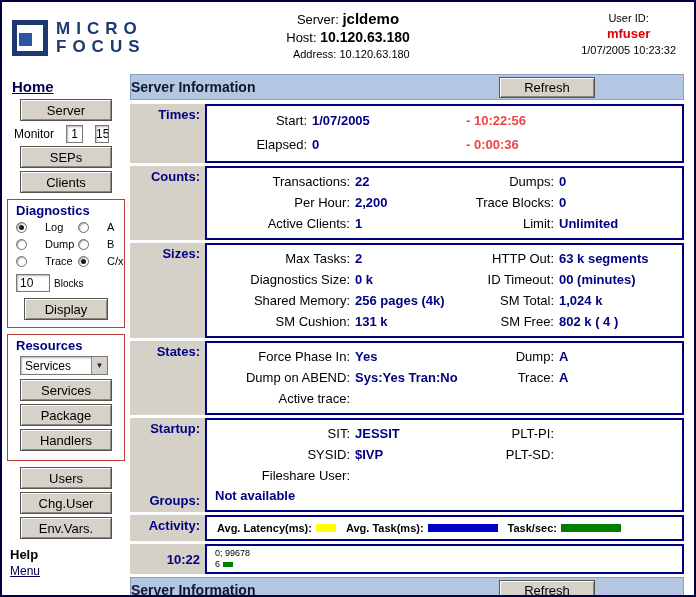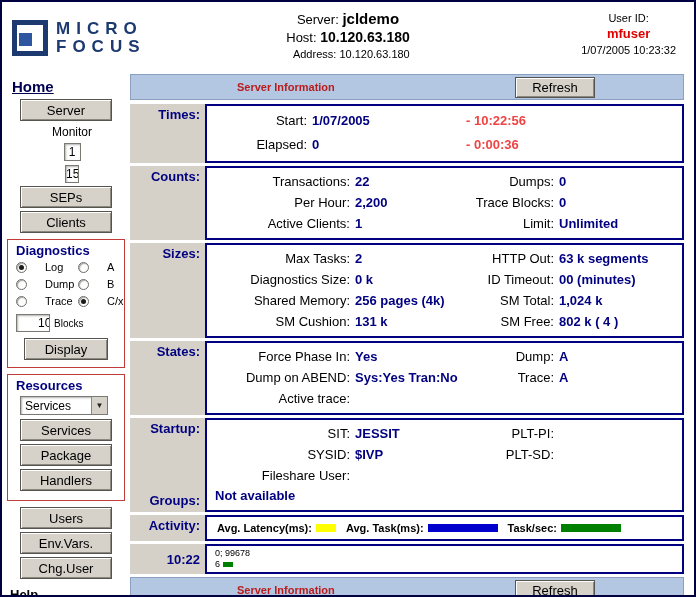--- a/index.html
+++ b/index.html
@@ -27,49 +27,49 @@
   .content { display:flex; align-items:flex-start; }
   .sidebar { width:128px; flex:0 0 128px; padding:2px 0 0 0; }
   .main { flex:1; margin-right:10px; }
 
   
   .home { display:block; margin:2px 0 4px 10px; font-size:15px; font-weight:bold; color:#000050; text-decoration:underline; cursor:pointer; }
   .btn { display:block; font-family:inherit; font-size:13px; color:#000; background:#d6d2c9;
          border:1px solid #56544e; box-shadow: inset 1px 1px 0 #ffffff, inset -1px -1px 0 #8a887f;
          cursor:pointer; text-align:center; }
   .side-btn { width:92px; height:22px; margin:3px auto; }
-  .monitor-row { display:flex; align-items:center; margin:4px 0 3px 12px; gap:4px;flex-direction:column; }
+  .monitor-row { display:flex; align-items:center; margin:4px 0 3px 12px; gap:12px; }
   .monitor-label { font-size:12px; color:#000; }
   .mini { font-family:inherit; font-size:12px; text-align:center; background:#fff;
           border:1px solid #7a7a74; box-shadow: inset 1px 1px 2px rgba(0,0,0,.3); height:18px; }
   .in1 { width:17px; } .in2 { width:14px; }
   .group-box { border:1px solid #c23b3b; margin:6px 5px; padding:3px 4px 6px 4px; }
   .group-title { font-size:13px; font-weight:bold; color:#000080; margin:0 0 3px 4px; }
   .radio-grid { display:grid; grid-template-columns:62px 44px; row-gap:5px; margin-left:4px; }
   .radio-item { display:flex; align-items:center; gap:18px; font-size:11px; color:#000; cursor:pointer; }
   .radio { width:11px; height:11px; border-radius:50%; background:#fff; border:1px solid #6e6e68;
            box-shadow: inset 1px 1px 1px rgba(0,0,0,.35); flex:0 0 11px; position:relative; }
   .radio.checked::after { content:""; position:absolute; left:2px; top:2px; width:5px; height:5px; border-radius:50%; background:#1a1a1a; }
   .blocks-row { display:flex; align-items:center; gap:4px; margin:7px 0 0 4px; }
-  .blocks-input { width:34px; height:18px; font-family:inherit; font-size:12px; padding-left:21px; background:#fff;
+  .blocks-input { width:34px; height:18px; font-family:inherit; font-size:12px; padding-left:3px; background:#fff;
                   border:1px solid #7a7a74; box-shadow: inset 1px 1px 2px rgba(0,0,0,.3); }
   .blocks-label { font-size:10px; color:#000; }
   .display-btn { width:84px; height:22px; margin:6px auto 1px auto; }
   .select { display:flex; width:88px; height:19px; margin:2px 0 4px 8px; background:#fff;
             border:1px solid #7a7a74; box-shadow: inset 1px 1px 2px rgba(0,0,0,.3); cursor:pointer; align-items:center; }
   .select-text { flex:1; font-size:12px; padding-left:4px; color:#000; }
   .select-arrow { width:16px; height:100%; background:#d6d2c9; border-left:1px solid #8a887f;
                   font-size:8px; display:flex; align-items:center; justify-content:center; color:#222; }
   .help { font-size:13px; font-weight:bold; color:#000; margin:8px 0 2px 8px; }
   .menu { display:block; font-size:12px; color:#000050; text-decoration:underline; margin-left:8px; cursor:pointer; }
 
   
   .bar { height:26px; background:#b3c7e2; border:1px solid #8ba0c0; display:flex; align-items:center; margin-bottom:4px; }
-  .bar-title { font-size:11px; font-weight:bold; color:#b91c1c; padding-left:106px; }
-  .refresh-btn { width:80px; height:21px; margin-left:auto; margin-right:88px; }
+  .bar-title { font-size:14px; font-weight:bold; color:#0f172a; }
+  .refresh-btn { width:96px; height:21px; margin-left:auto; margin-right:88px; }
   .section { display:flex; margin-bottom:3px; }
   .sec-label { width:75px; flex:0 0 75px; background:#d5d1c8; text-align:right; padding:3px 5px 0 0;
                font-size:13px; font-weight:bold; color:#000080; }
   .sec-label-col { display:flex; flex-direction:column; justify-content:space-between; padding-bottom:4px; }
   .sec-box { flex:1; border:2px solid #000080; background:#fff; padding:3px 0 4px 0; }
   .row4 { display:grid; grid-template-columns:140px 112px 92px auto; line-height:21px; font-size:13px;padding-left:8px; }
   .rowT { display:grid; grid-template-columns:105px 140px auto; line-height:24px; font-size:13px; }
   .fl { text-align:right; padding-right:5px; color:#000; white-space:nowrap; }
   .fv { font-weight:bold; color:#000080; white-space:nowrap; }
   .tv { font-weight:bold; color:#000080; text-align:left; }
@@ -164,22 +164,22 @@
         <div class="select">
           <span class="select-text">Services</span>
           <span class="select-arrow">▼</span>
         </div>
         <button class="btn side-btn">Services</button>
         <button class="btn side-btn">Package</button>
         <button class="btn side-btn">Handlers</button>
       </div>
 
       <button class="btn side-btn">Users</button>
+      <button class="btn side-btn">Chg.User</button>
       <button class="btn side-btn">Env.Vars.</button>
-      <button class="btn side-btn">Chg.User</button>
       <div class="help">Help</div>
       <a class="menu">Menu</a>
     </div>
 
     <div class="main">
 
       <div class="bar">
         <span class="bar-title">Server Information</span>
         <button class="btn refresh-btn">Refresh</button>
       </div>

